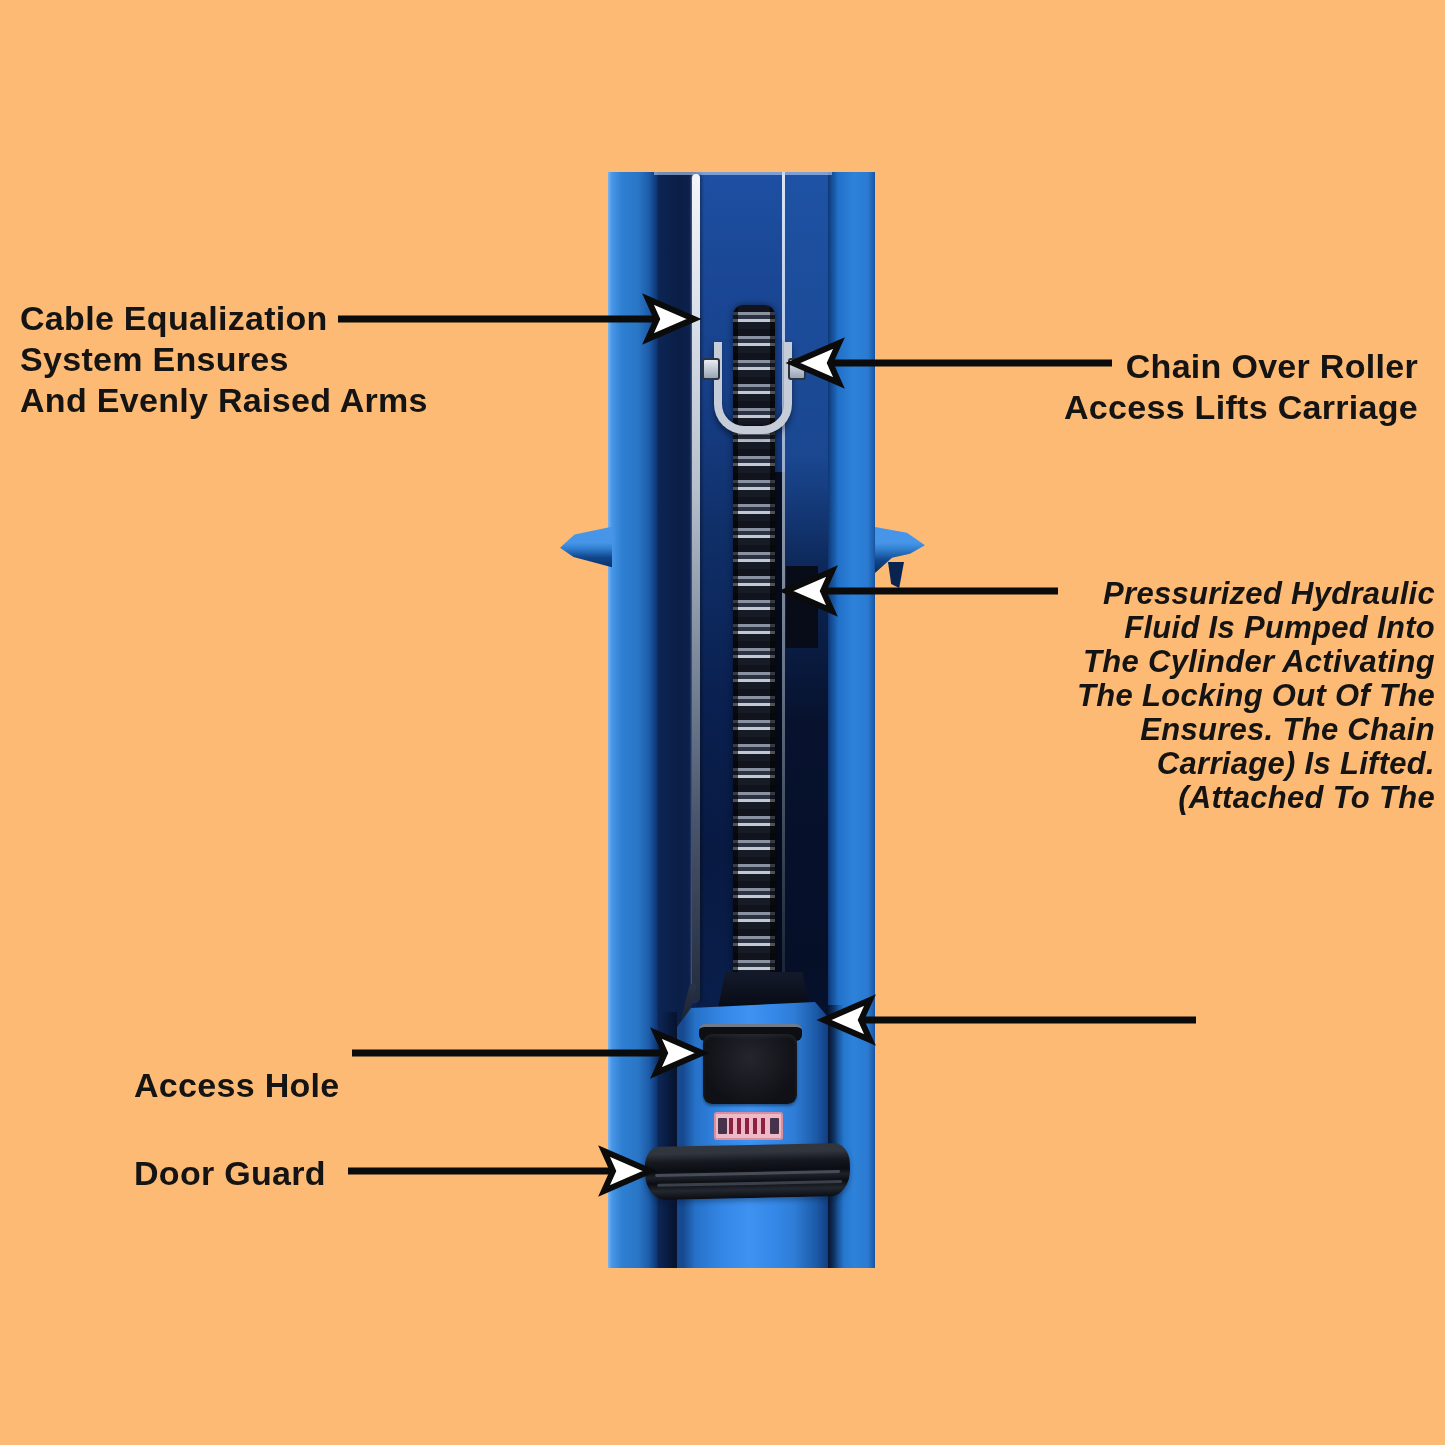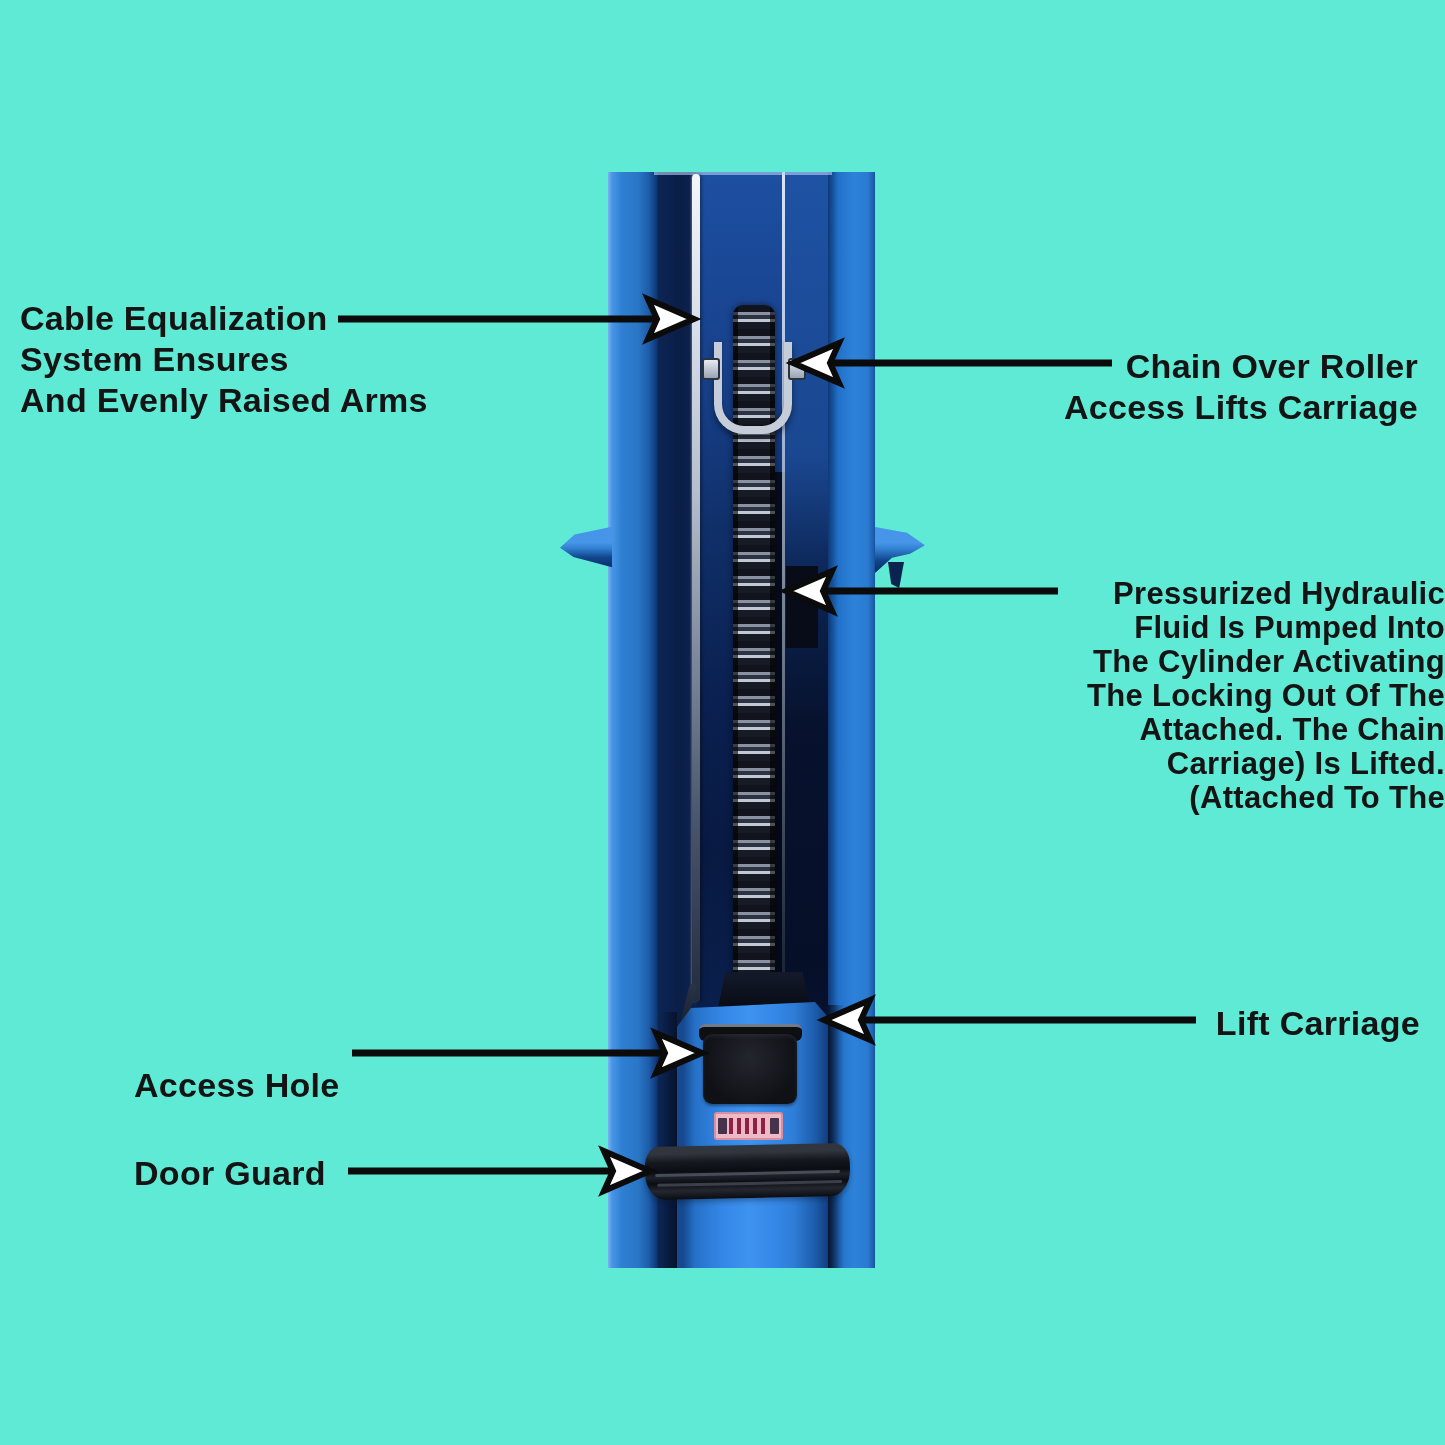--- a/index.html
+++ b/index.html
@@ -1,17 +1,17 @@
 <!DOCTYPE html>
 <html><head>
 <meta charset="utf-8">
 <style>
   html,body{margin:0;padding:0;background:#ffffff;}
   #scene{
-    position:relative; width:1445px; height:1445px; background:#5eead4;
+    position:relative; width:1445px; height:1445px; background:#fdba74;
     overflow:hidden; font-family:"Liberation Sans", sans-serif;
   }
   .abs{position:absolute;}
   
   .lbl{
     position:absolute; color:#141414; font-weight:700;
     font-size:34px; line-height:41px; letter-spacing:.3px; white-space:nowrap;
   }
   .lbl.right{text-align:right;margin-left:36px;}
   .lbl.small{font-size:31px; line-height:34px;}
@@ -178,33 +178,30 @@
     <div>Cable Equalization</div>
     <div>System Ensures</div>
     <div>And Evenly Raised Arms</div>
   </div>
 
   <div class="lbl right" style="right:27px; top:346px;">
     <div>Chain Over Roller</div>
     <div>Access Lifts Carriage</div>
   </div>
 
-  <div class="lbl right small" style="right:0; top:577px;">
+  <div class="lbl right small" style="right:10px; top:577px;font-style:italic;">
     <div>Pressurized Hydraulic</div>
     <div>Fluid Is Pumped Into</div>
     <div>The Cylinder Activating</div>
     <div>The Locking Out Of The</div>
-    <div>Attached. The Chain</div>
+    <div>Ensures. The Chain</div>
     <div>Carriage) Is Lifted.</div>
     <div>(Attached To The</div>
   </div>
 
-  <div class="lbl right" style="right:25px; top:1003px;">
-    <div>Lift Carriage</div>
-  </div>
 
   <div class="lbl" style="left:134px; top:1035px;margin-top:30px;">
     <div>Access Hole</div>
   </div>
 
   <div class="lbl" style="left:134px; top:1153px;">
     <div>Door Guard</div>
   </div>
 
 </div>

